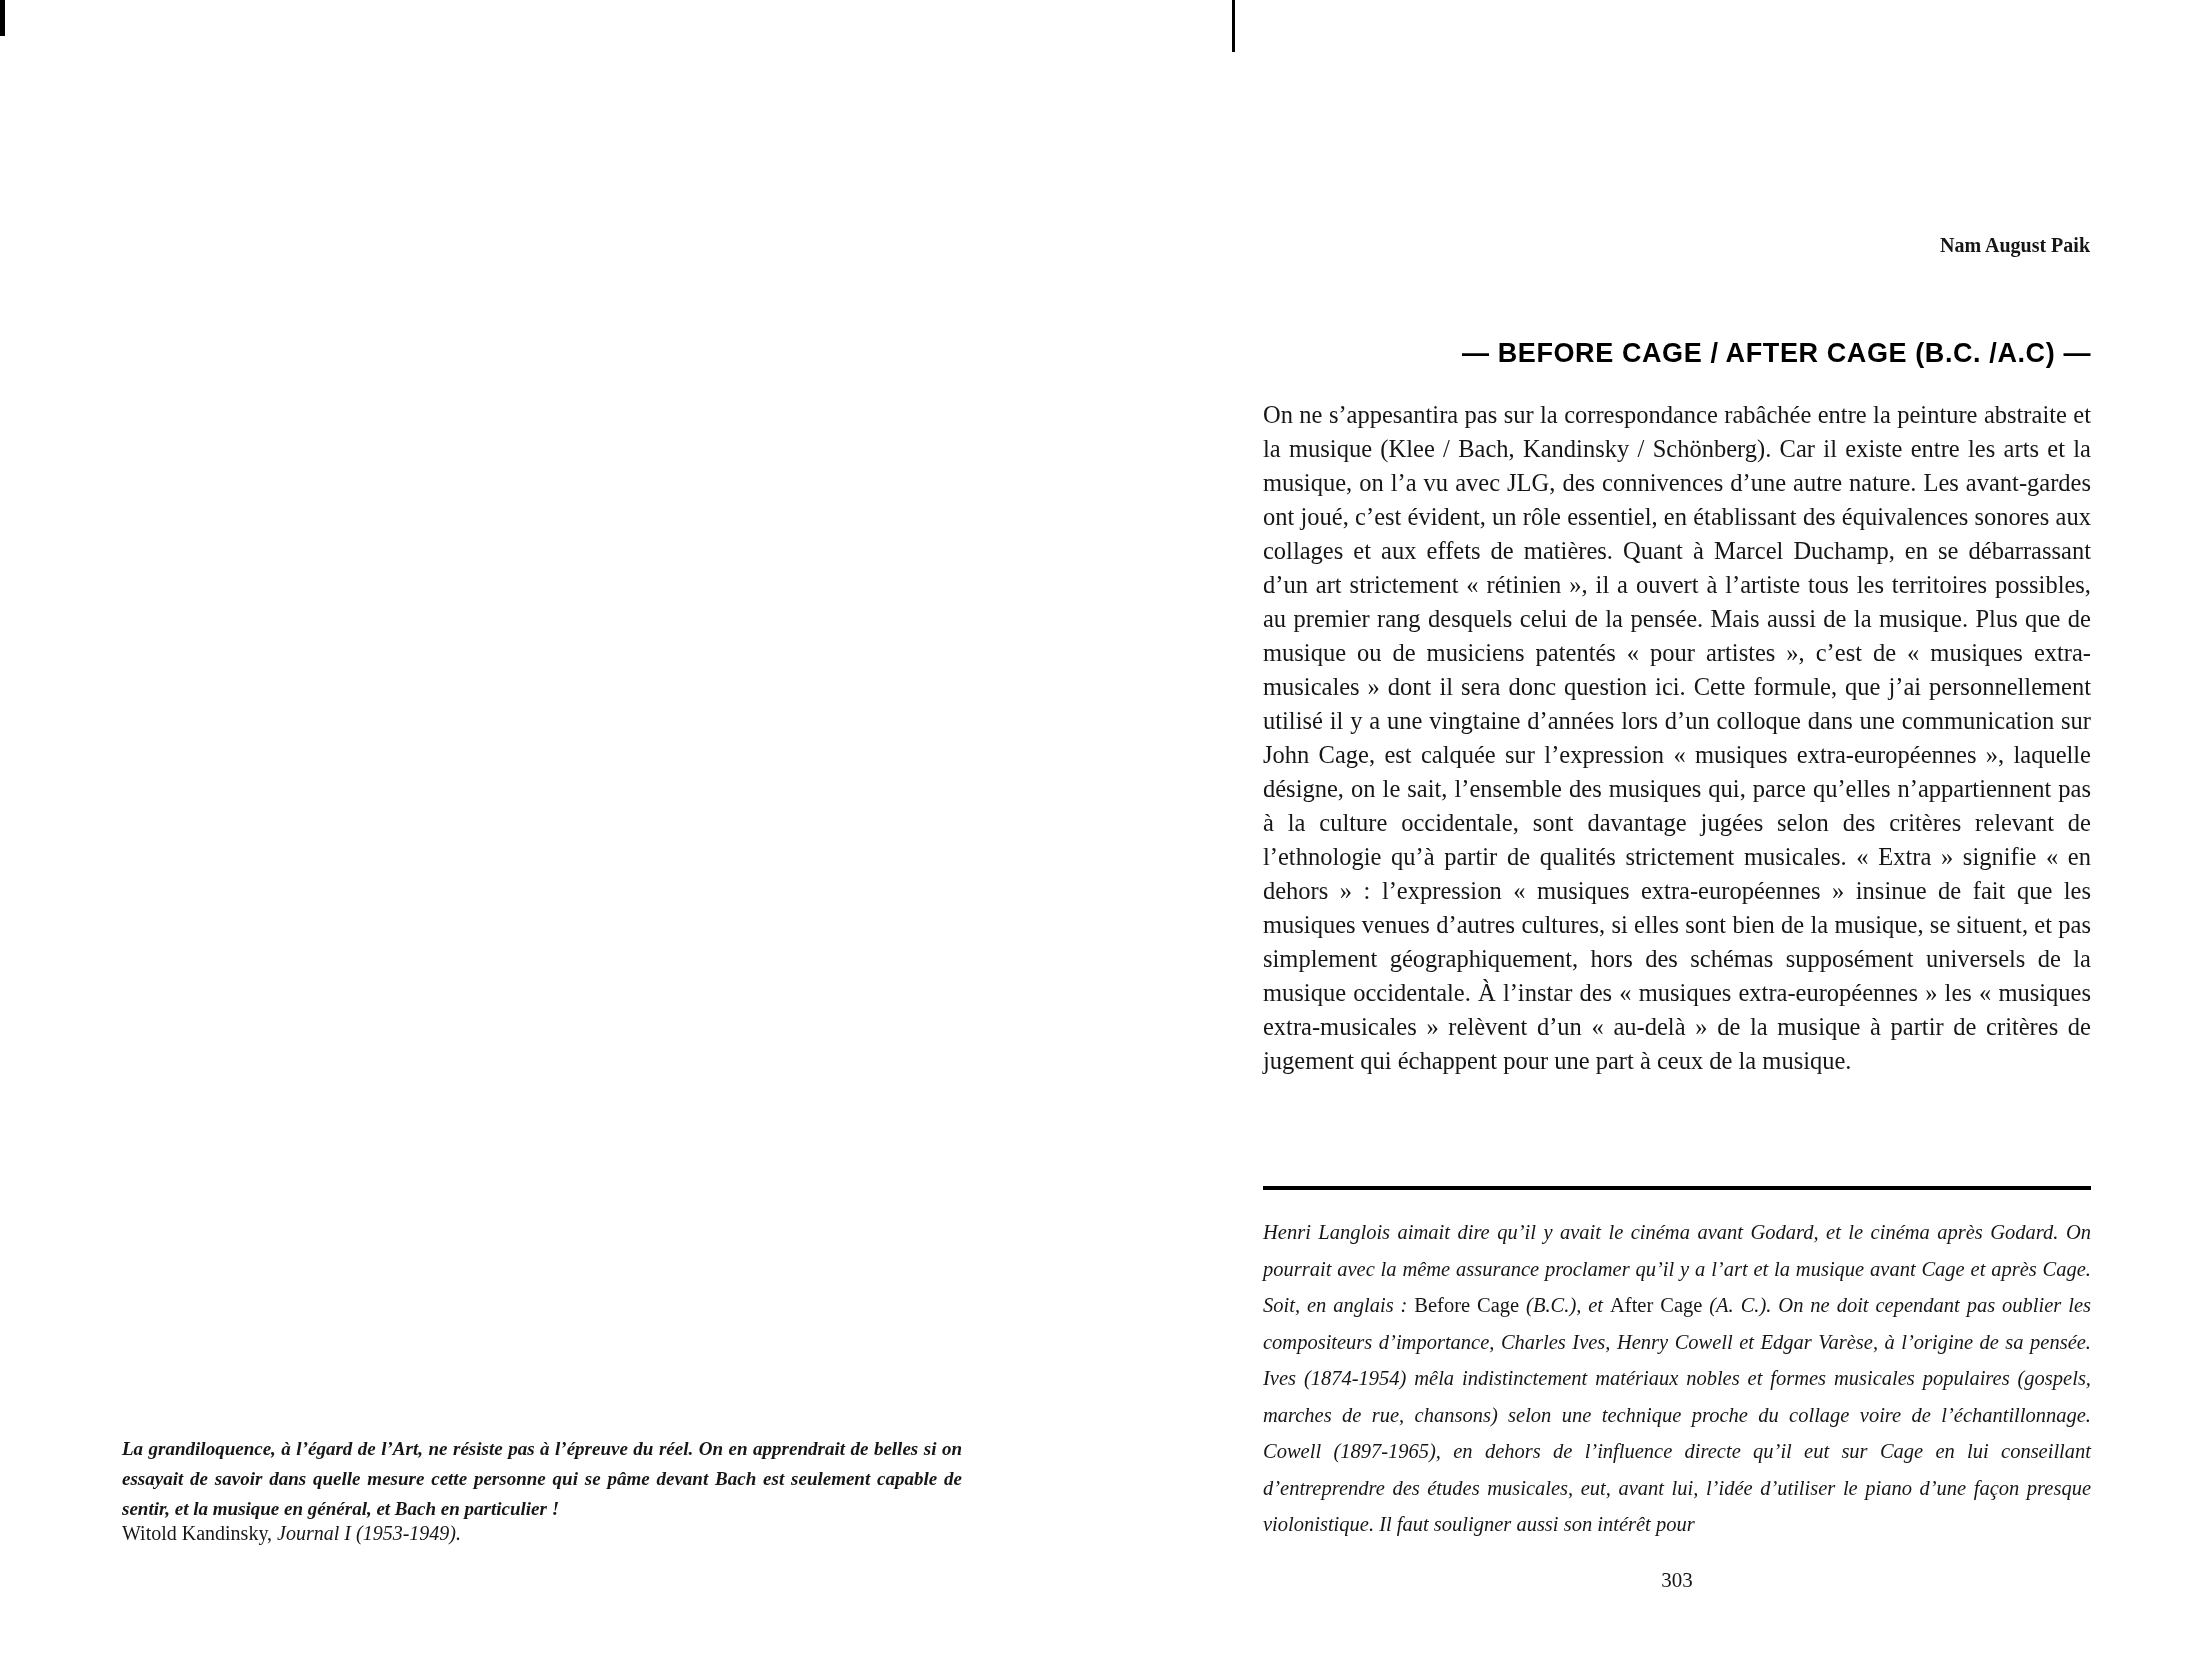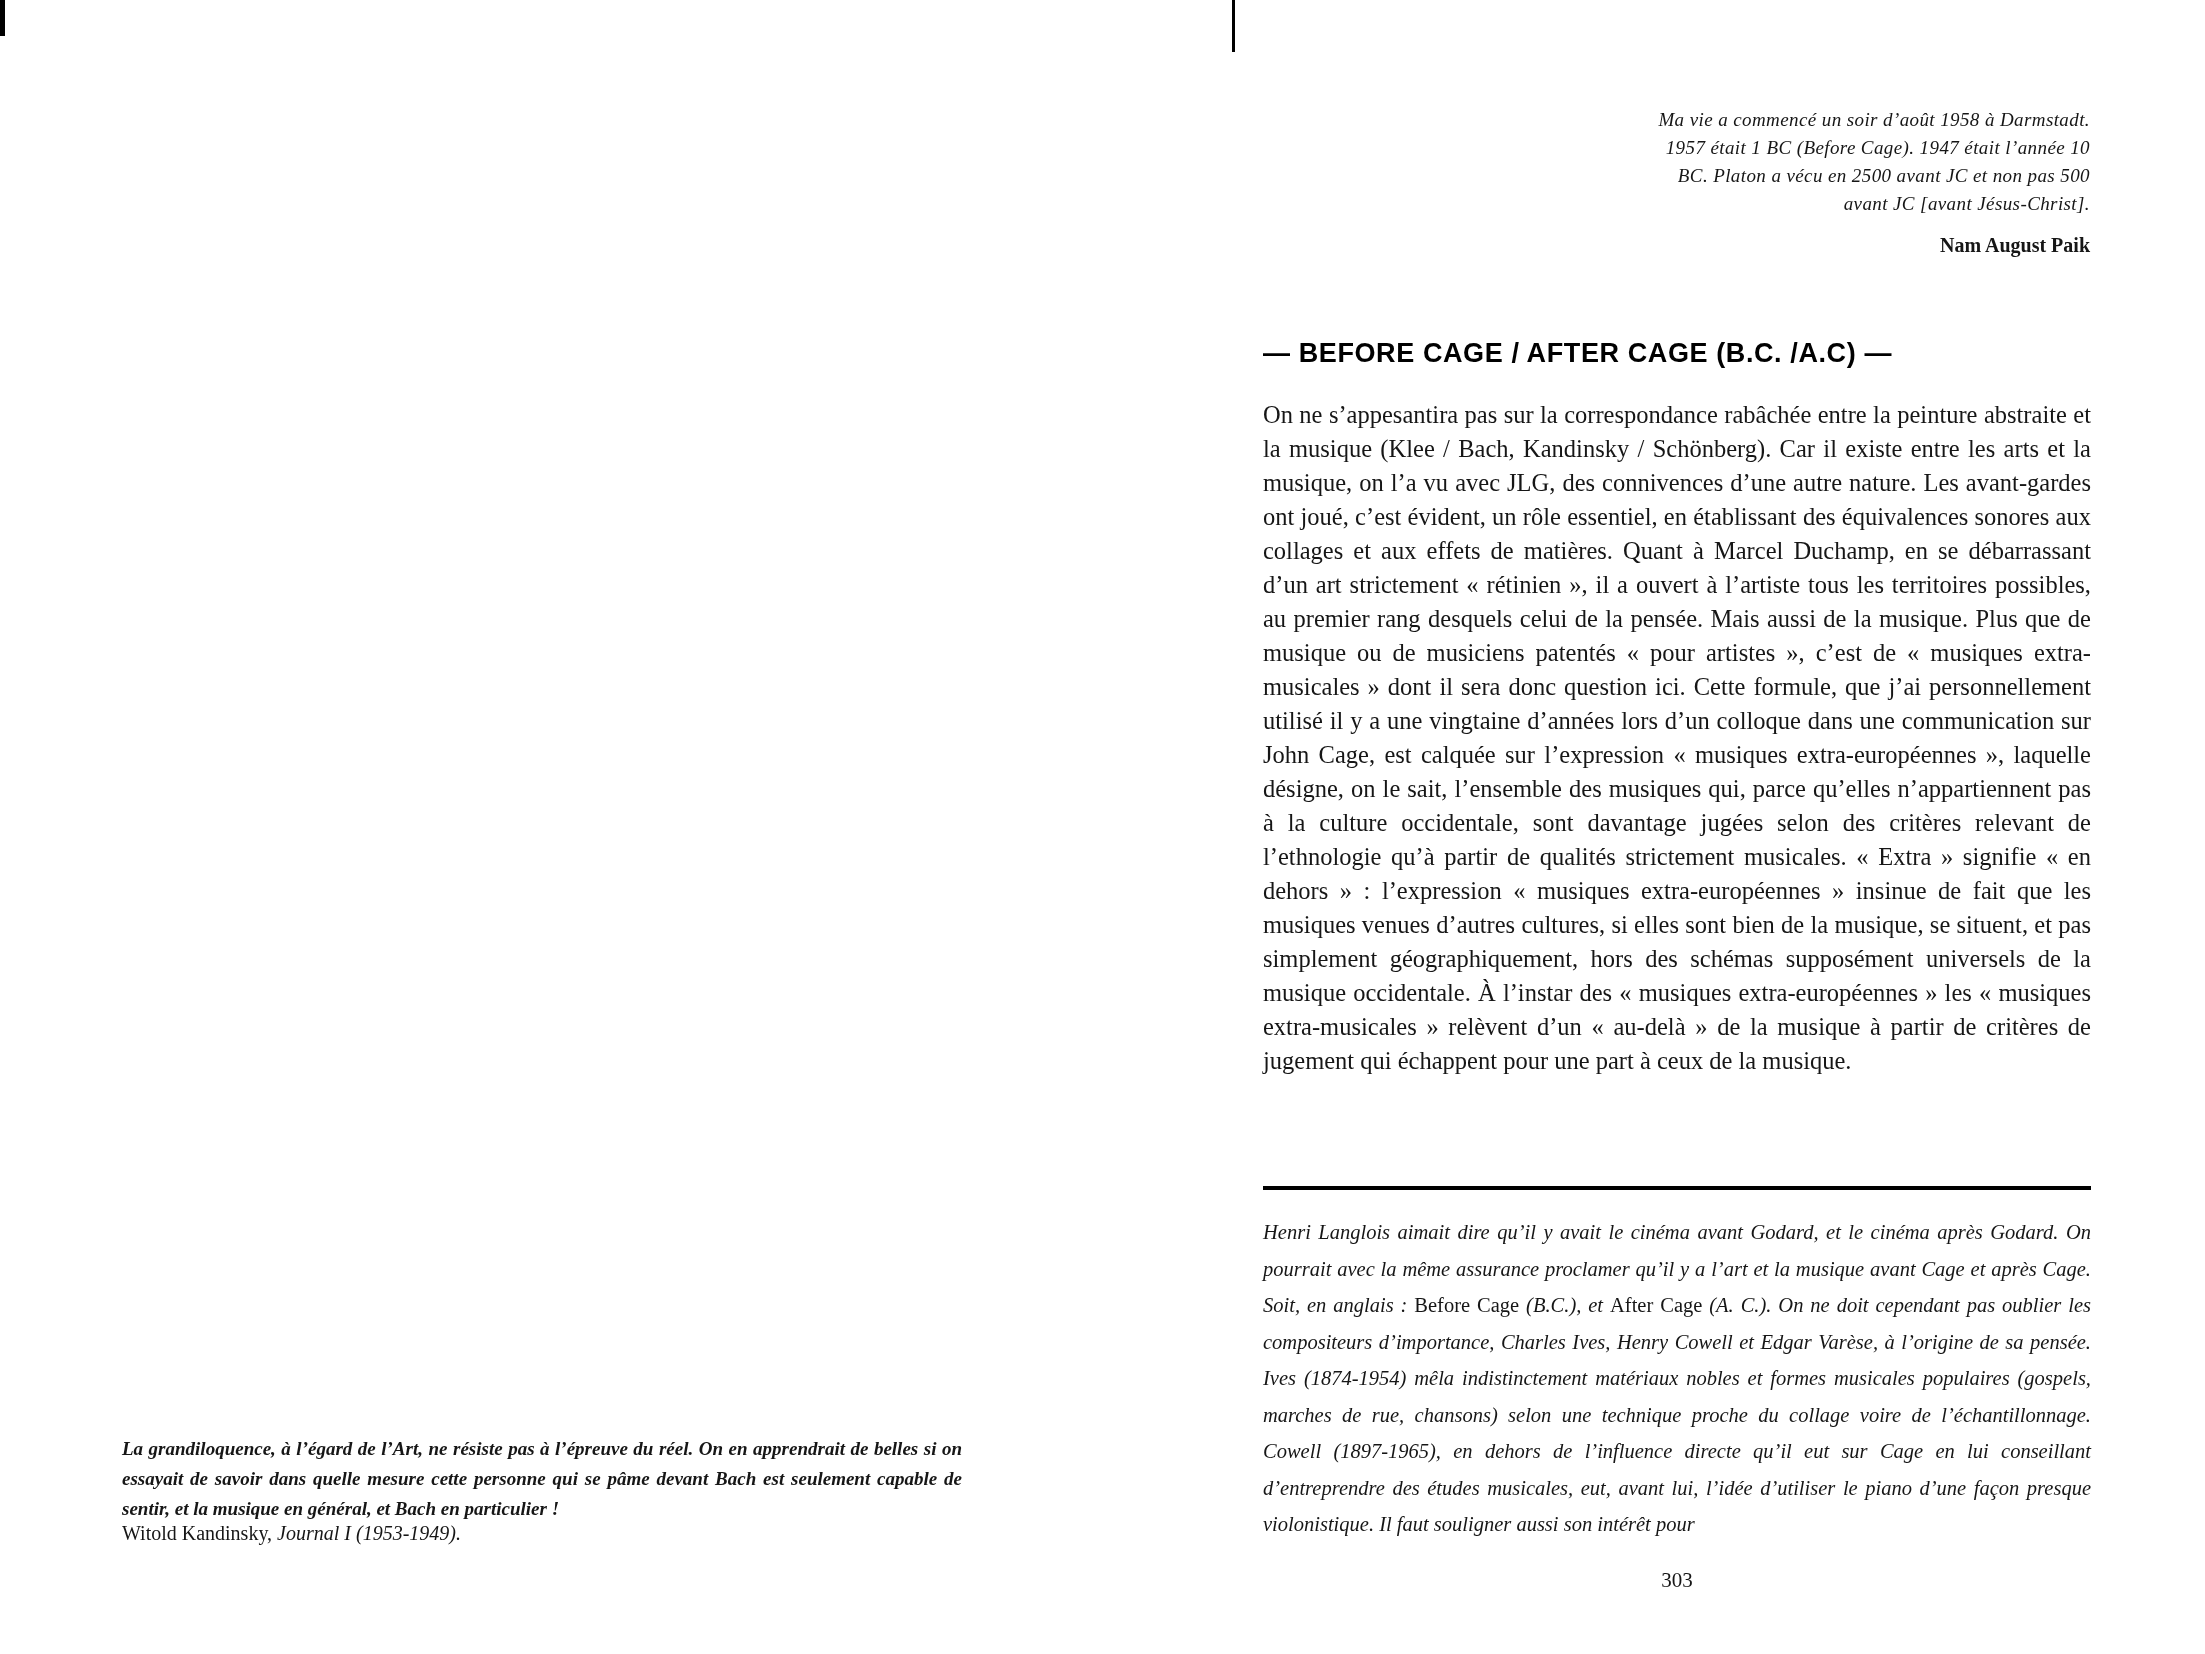--- a/index.html
+++ b/index.html
@@ -29,21 +29,21 @@
   .epigraph-attribution {
     position: absolute;
     left: 1655px; top: 234px; width: 435px;
     text-align: right;
     font-weight: bold;
     font-size: 20px;
   }
   .chapter-heading {
     position: absolute;
     left: 1263px; top: 320px; width: 828px;
-    text-align: left;
+    text-align: right;
     font-family: "Liberation Sans", sans-serif;
     font-weight: bold;
     font-size: 27px;
     letter-spacing: 0.6px;
     color: #000;
   }
   .body-paragraph {
     position: absolute;
     left: 1263px; top: 398px; width: 828px;
     text-align: justify;
@@ -94,21 +94,20 @@
 <div class="spread">
 
   <div class="crop-mark left-edge"></div>
   <div class="crop-mark center"></div>
 
   <div class="margin-quote">La grandiloquence, à l’égard de l’Art, ne résiste pas à l’épreuve du réel. On en apprendrait de belles si on essayait de savoir dans quelle mesure cette personne qui se pâme devant Bach est seulement capable de sentir, et la musique en général, et Bach en particulier !</div>
   <div class="margin-quote-attribution">
     <span class="name">Witold Kandinsky, </span><span class="title">Journal I (1953-1949).</span>
   </div>
 
-  <div class="epigraph">Ma vie a commencé un soir d’août 1958 à Darmstadt. 1957 était 1 BC (Before Cage). 1947 était l’année 10 BC. Platon a vécu en 2500 avant JC et non pas 500 avant JC [avant Jésus-Christ].</div>
   <div class="epigraph-attribution">Nam August Paik</div>
 
   <h1 class="chapter-heading">— BEFORE CAGE / AFTER CAGE (B.C. /A.C) —</h1>
 
   <div class="body-paragraph">On ne s’appesantira pas sur la correspondance rabâchée entre la peinture abstraite et la musique (Klee / Bach, Kandinsky / Schönberg). Car il existe entre les arts et la musique, on l’a vu avec JLG, des connivences d’une autre nature. Les avant-gardes ont joué, c’est évident, un rôle essentiel, en établissant des équivalences sonores aux collages et aux effets de matières. Quant à Marcel Duchamp, en se débarrassant d’un art strictement « rétinien », il a ouvert à l’artiste tous les territoires possibles, au premier rang desquels celui de la pensée. Mais aussi de la musique. Plus que de musique ou de musiciens patentés « pour artistes », c’est de « musiques extra-musicales » dont il sera donc question ici. Cette formule, que j’ai personnellement utilisé il y a une vingtaine d’années lors d’un colloque dans une communication sur John Cage, est calquée sur l’expression « musiques extra-européennes », laquelle désigne, on le sait, l’ensemble des musiques qui, parce qu’elles n’appartiennent pas à la culture occidentale, sont davantage jugées selon des critères relevant de l’ethnologie qu’à partir de qualités strictement musicales. « Extra » signifie « en dehors » : l’expression « musiques extra-européennes » insinue de fait que les musiques venues d’autres cultures, si elles sont bien de la musique, se situent, et pas simplement géographiquement, hors des schémas supposément universels de la musique occidentale. À l’instar des « musiques extra-européennes » les « musiques extra-musicales » relèvent d’un « au-delà » de la musique à partir de critères de jugement qui échappent pour une part à ceux de la musique.</div>
 
   <div class="section-rule"></div>
 
   <div class="commentary-paragraph"><span>Henri Langlois aimait dire qu’il y avait le cinéma avant Godard, et le cinéma après Godard. On pourrait avec la même assurance proclamer qu’il y a l’art et la musique avant Cage et après Cage. Soit, en anglais : </span><span class="rm">Before Cage</span><span> (B.C.), et </span><span class="rm">After Cage</span><span> (A. C.). On ne doit cependant pas oublier les compositeurs d’importance, Charles Ives, Henry Cowell et Edgar Varèse, à l’origine de sa pensée. Ives (1874-1954) mêla indistinctement matériaux nobles et formes musicales populaires (gospels, marches de rue, chansons) selon une technique proche du collage voire de l’échantillonnage. Cowell (1897-1965), en dehors de l’influence directe qu’il eut sur Cage en lui conseillant d’entreprendre des études musicales, eut, avant lui, l’idée d’utiliser le piano d’une façon presque violonistique. Il faut souligner aussi son intérêt pour</span></div>
 

